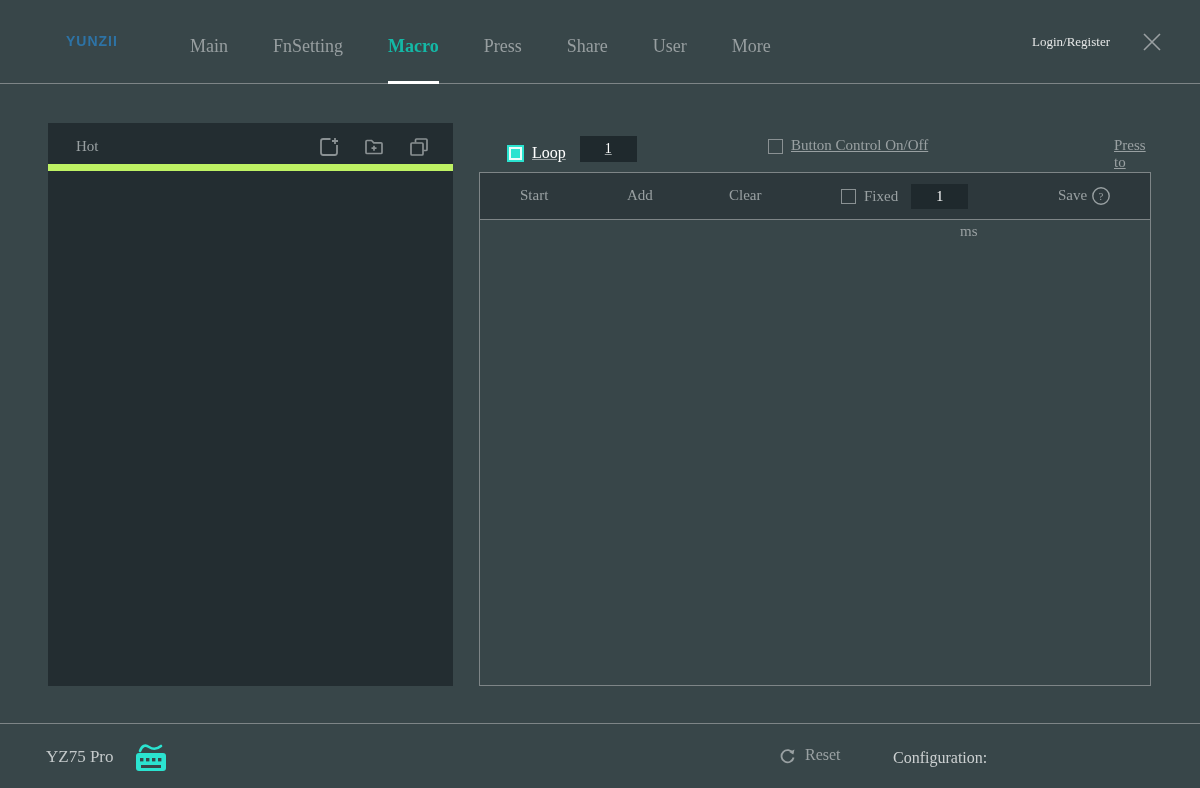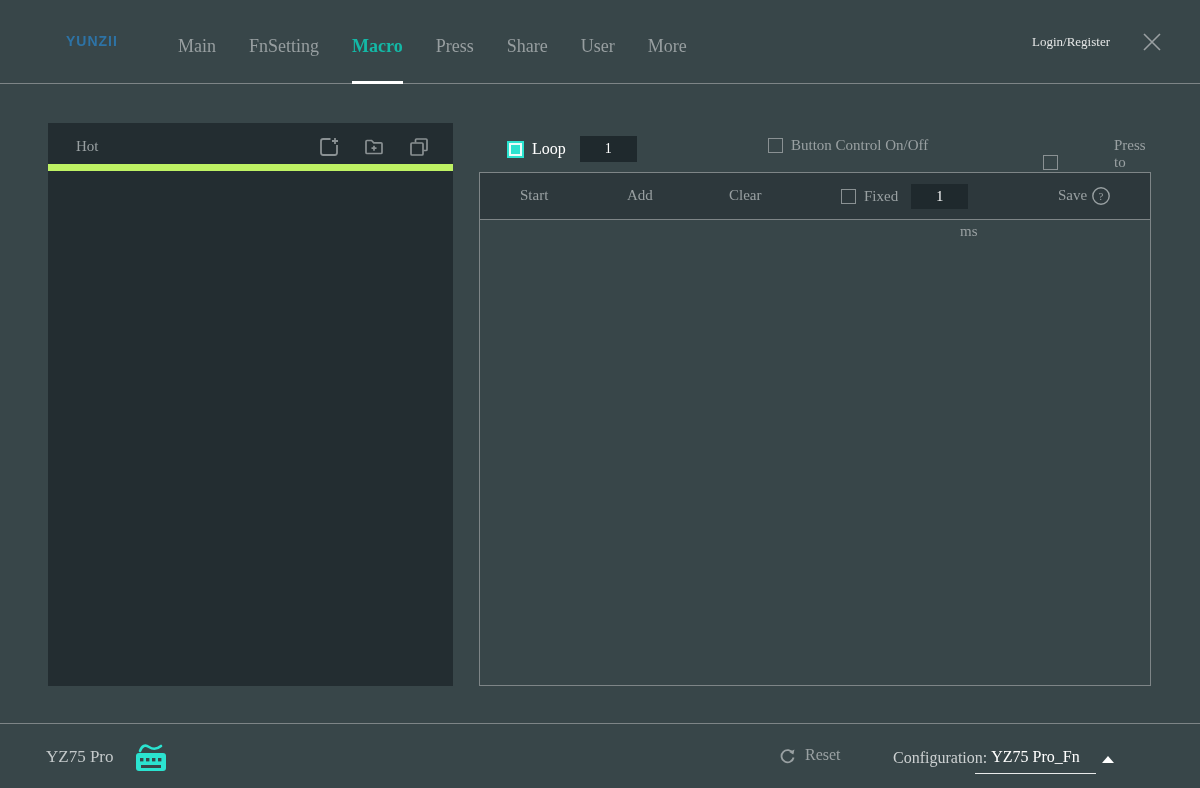--- a/index.html
+++ b/index.html
@@ -17,21 +17,21 @@
   }
   .logo {
     position:absolute; left:66px; top:33px;
     font-family:"Liberation Sans", sans-serif;
     font-weight:bold; font-size:14px; letter-spacing:1px;
     color:#2d73a6; cursor:default;
   }
   .nav { position:absolute; left:178px; top:0; height:83px; display:flex; gap:33px; align-items:center; }
   .nav-item {
     position:relative; height:83px; display:flex; align-items:center;
-    padding-top:10px; font-size:18px; color:#979ea0; cursor:pointer;
+    padding-top:10px; font-size:18px; color:#979ea0; cursor:pointer;margin-left:12px;
   }
   .nav-item.active { color:#14b8a6; font-weight:bold; }
   .nav-item.active::after {
     content:""; position:absolute; left:0; right:0; bottom:-1px;
     height:3px; background:#ffffff;
   }
   .login { position:absolute; right:90px; top:34px; font-size:13px; color:#e4e6e6; cursor:pointer;margin-left:12px; }
   .close-btn { position:absolute; right:36px; top:30px; width:24px; height:24px; cursor:pointer; }
   
   .left-panel {
@@ -52,21 +52,21 @@
     cursor:pointer; flex:none;
   }
   .checkbox.checked-cyan {
     width:17px; height:17px; border:2px solid #2be3d0; background:#eafcfa;
     position:relative;
   }
   .checkbox.checked-cyan::after {
     content:""; position:absolute; left:2px; top:2px; right:2px; bottom:2px;
     background:#2be3d0;
   }
-  .ctrl-group { position:absolute; display:flex; align-items:center; }
+  .ctrl-group { position:absolute; display:flex; align-items:flex-end;text-decoration:underline; }
   .loop-group { left:27px; top:6px; }
   .loop-label { color:#ffffff; font-size:16px; margin-left:8px; }
   .value-input {
     width:57px; height:26px; background:#1f292d; border:none; outline:none;
     color:#ffffff; text-align:center; font-size:14px;
     font-family:"Liberation Serif", serif;
   }
   .loop-input { margin-left:14px; }
   .btnctrl-group { left:288px; top:7px; }
   .press-group { left:563px; top:7px;gap:48px; }
@@ -210,17 +210,13 @@
   <div class="reset-group">
     <span>
       <svg width="17" height="17" viewBox="0 0 24 24">
         <path d="M19.8 9 A8.6 8.6 0 1 0 20.6 14.8" fill="none" stroke="#99a0a2" stroke-width="2.6"></path>
         <path d="M21.8 3.5 L20.2 10.5 L14.5 7.2 Z" fill="#99a0a2"></path>
       </svg>
     </span>
     <span class="reset-label">Reset</span>
   </div>
   <div class="config-label">Configuration:</div>
-  <div class="config-select">
-    <div class="config-value">YZ75 Pro_Fn</div>
-    <div class="config-arrow"></div>
-  </div>
 </div>
 
 </body></html>

